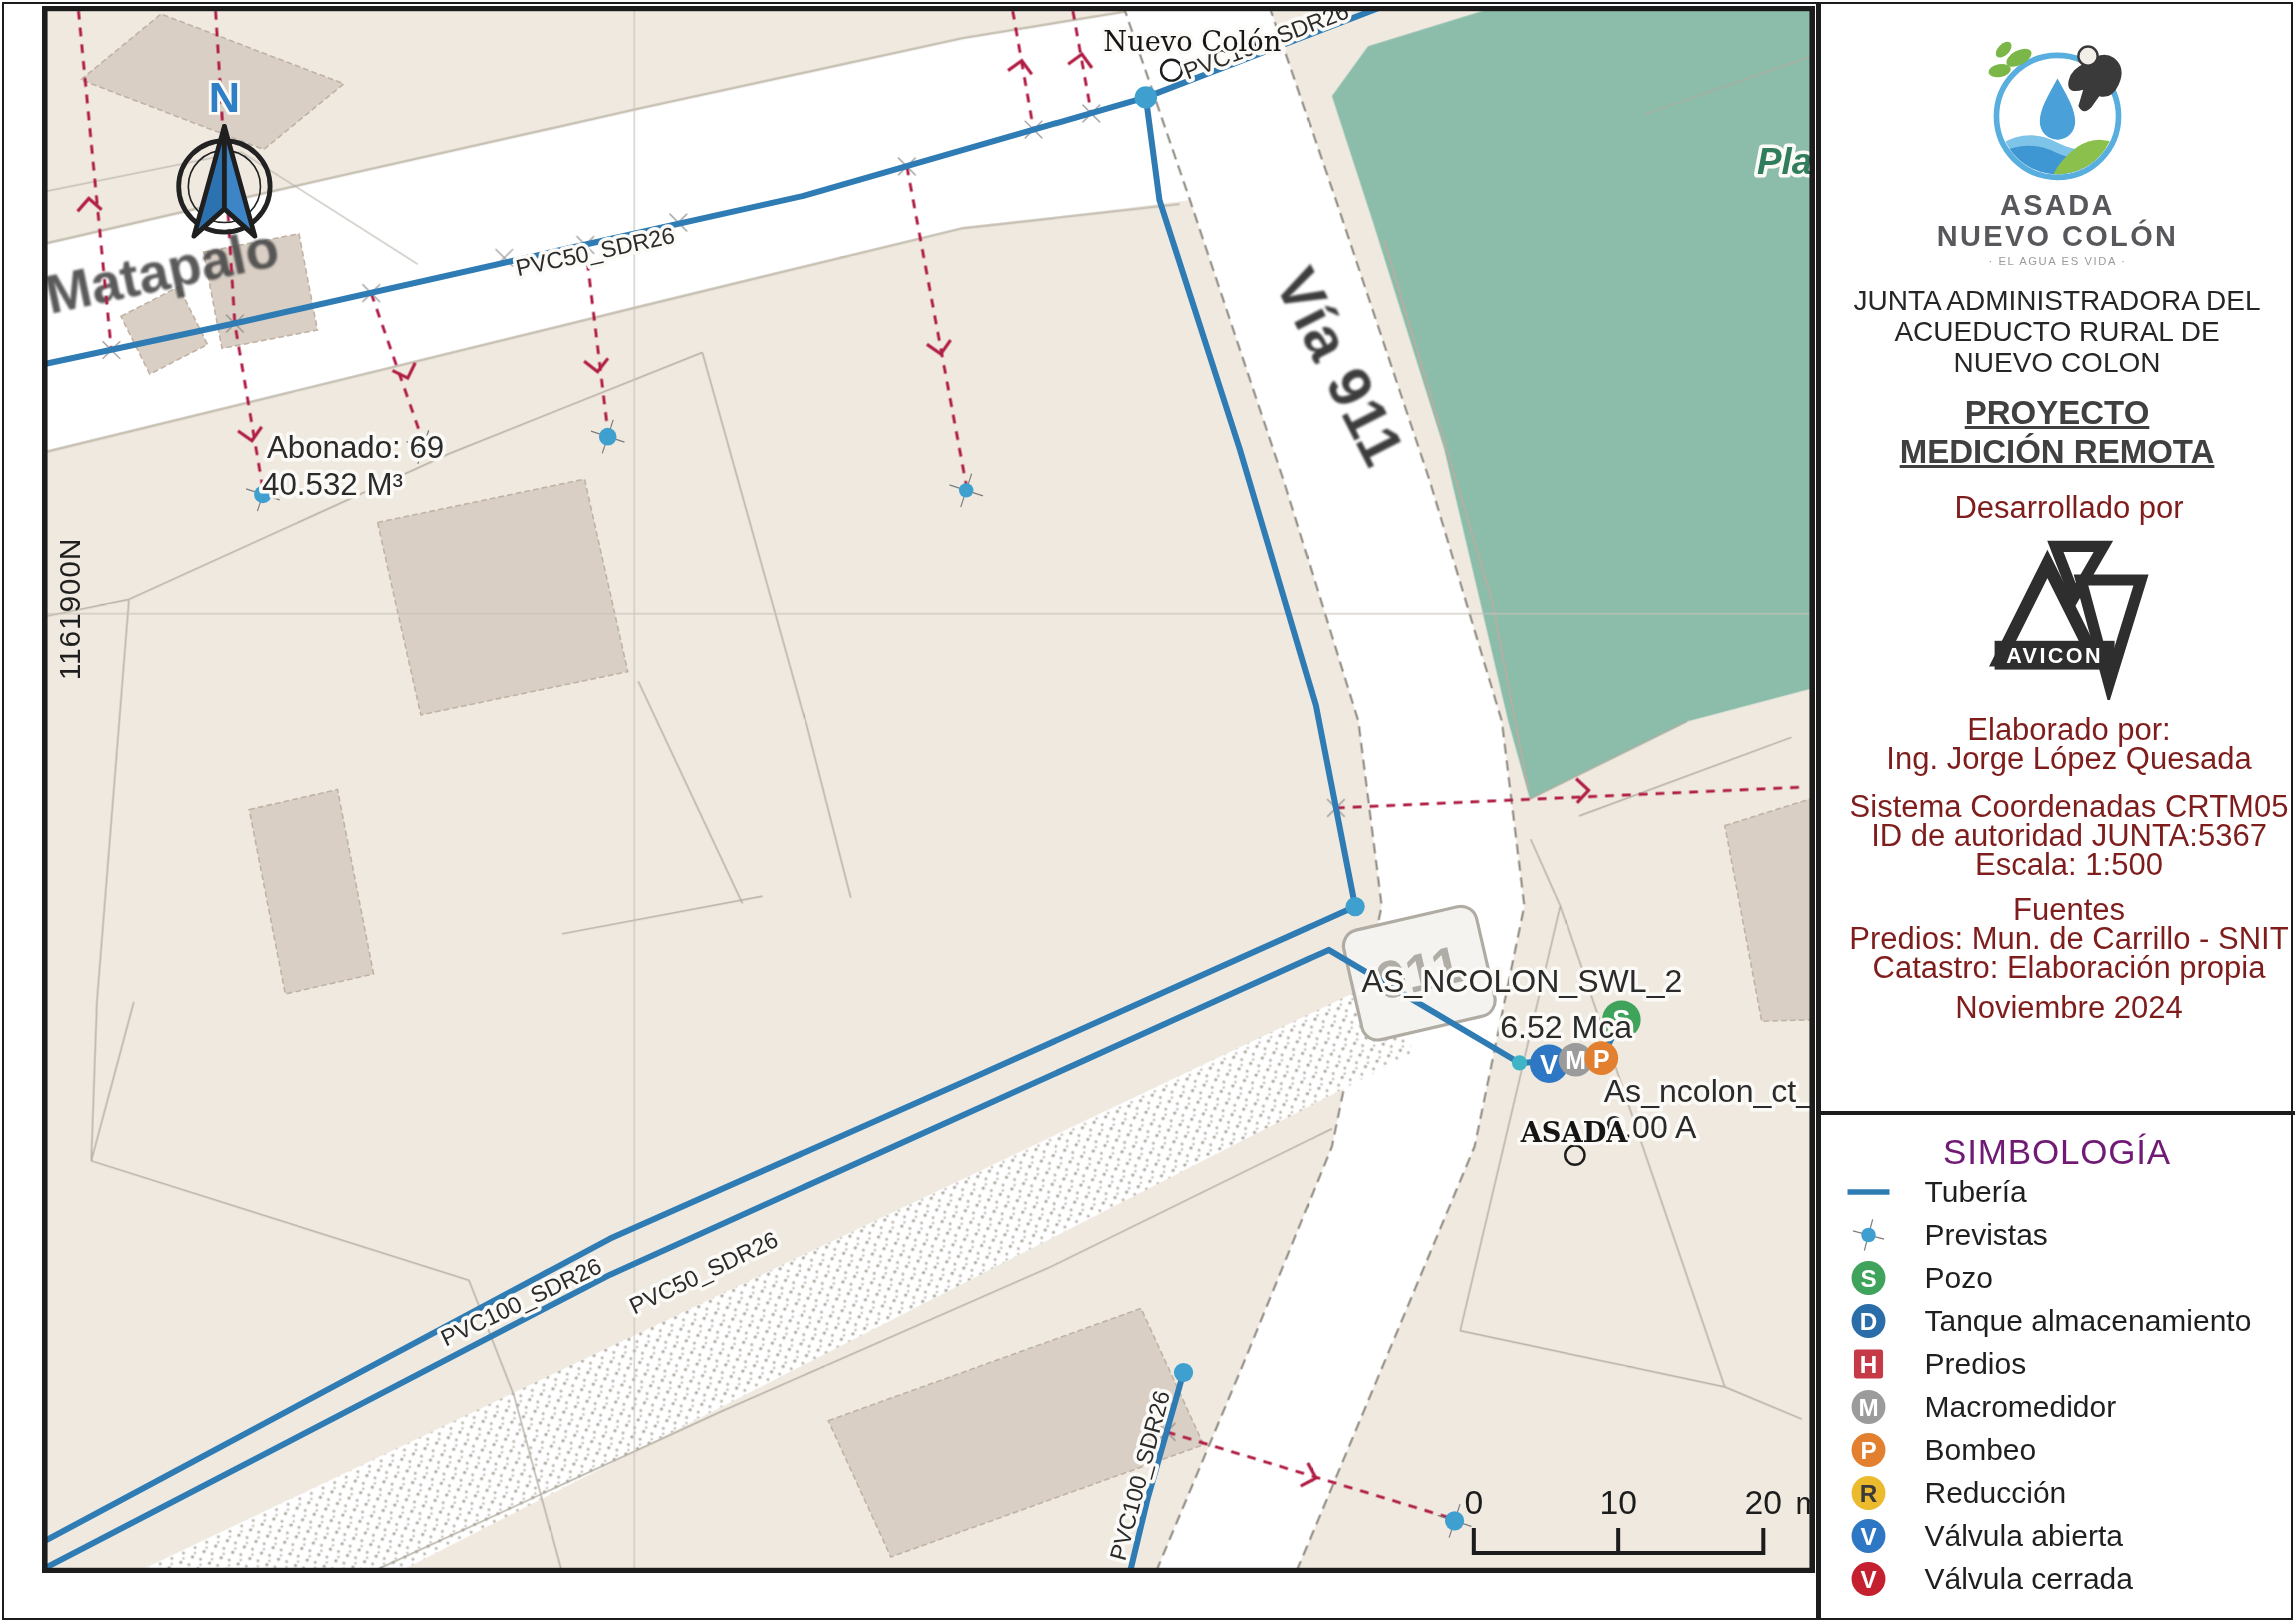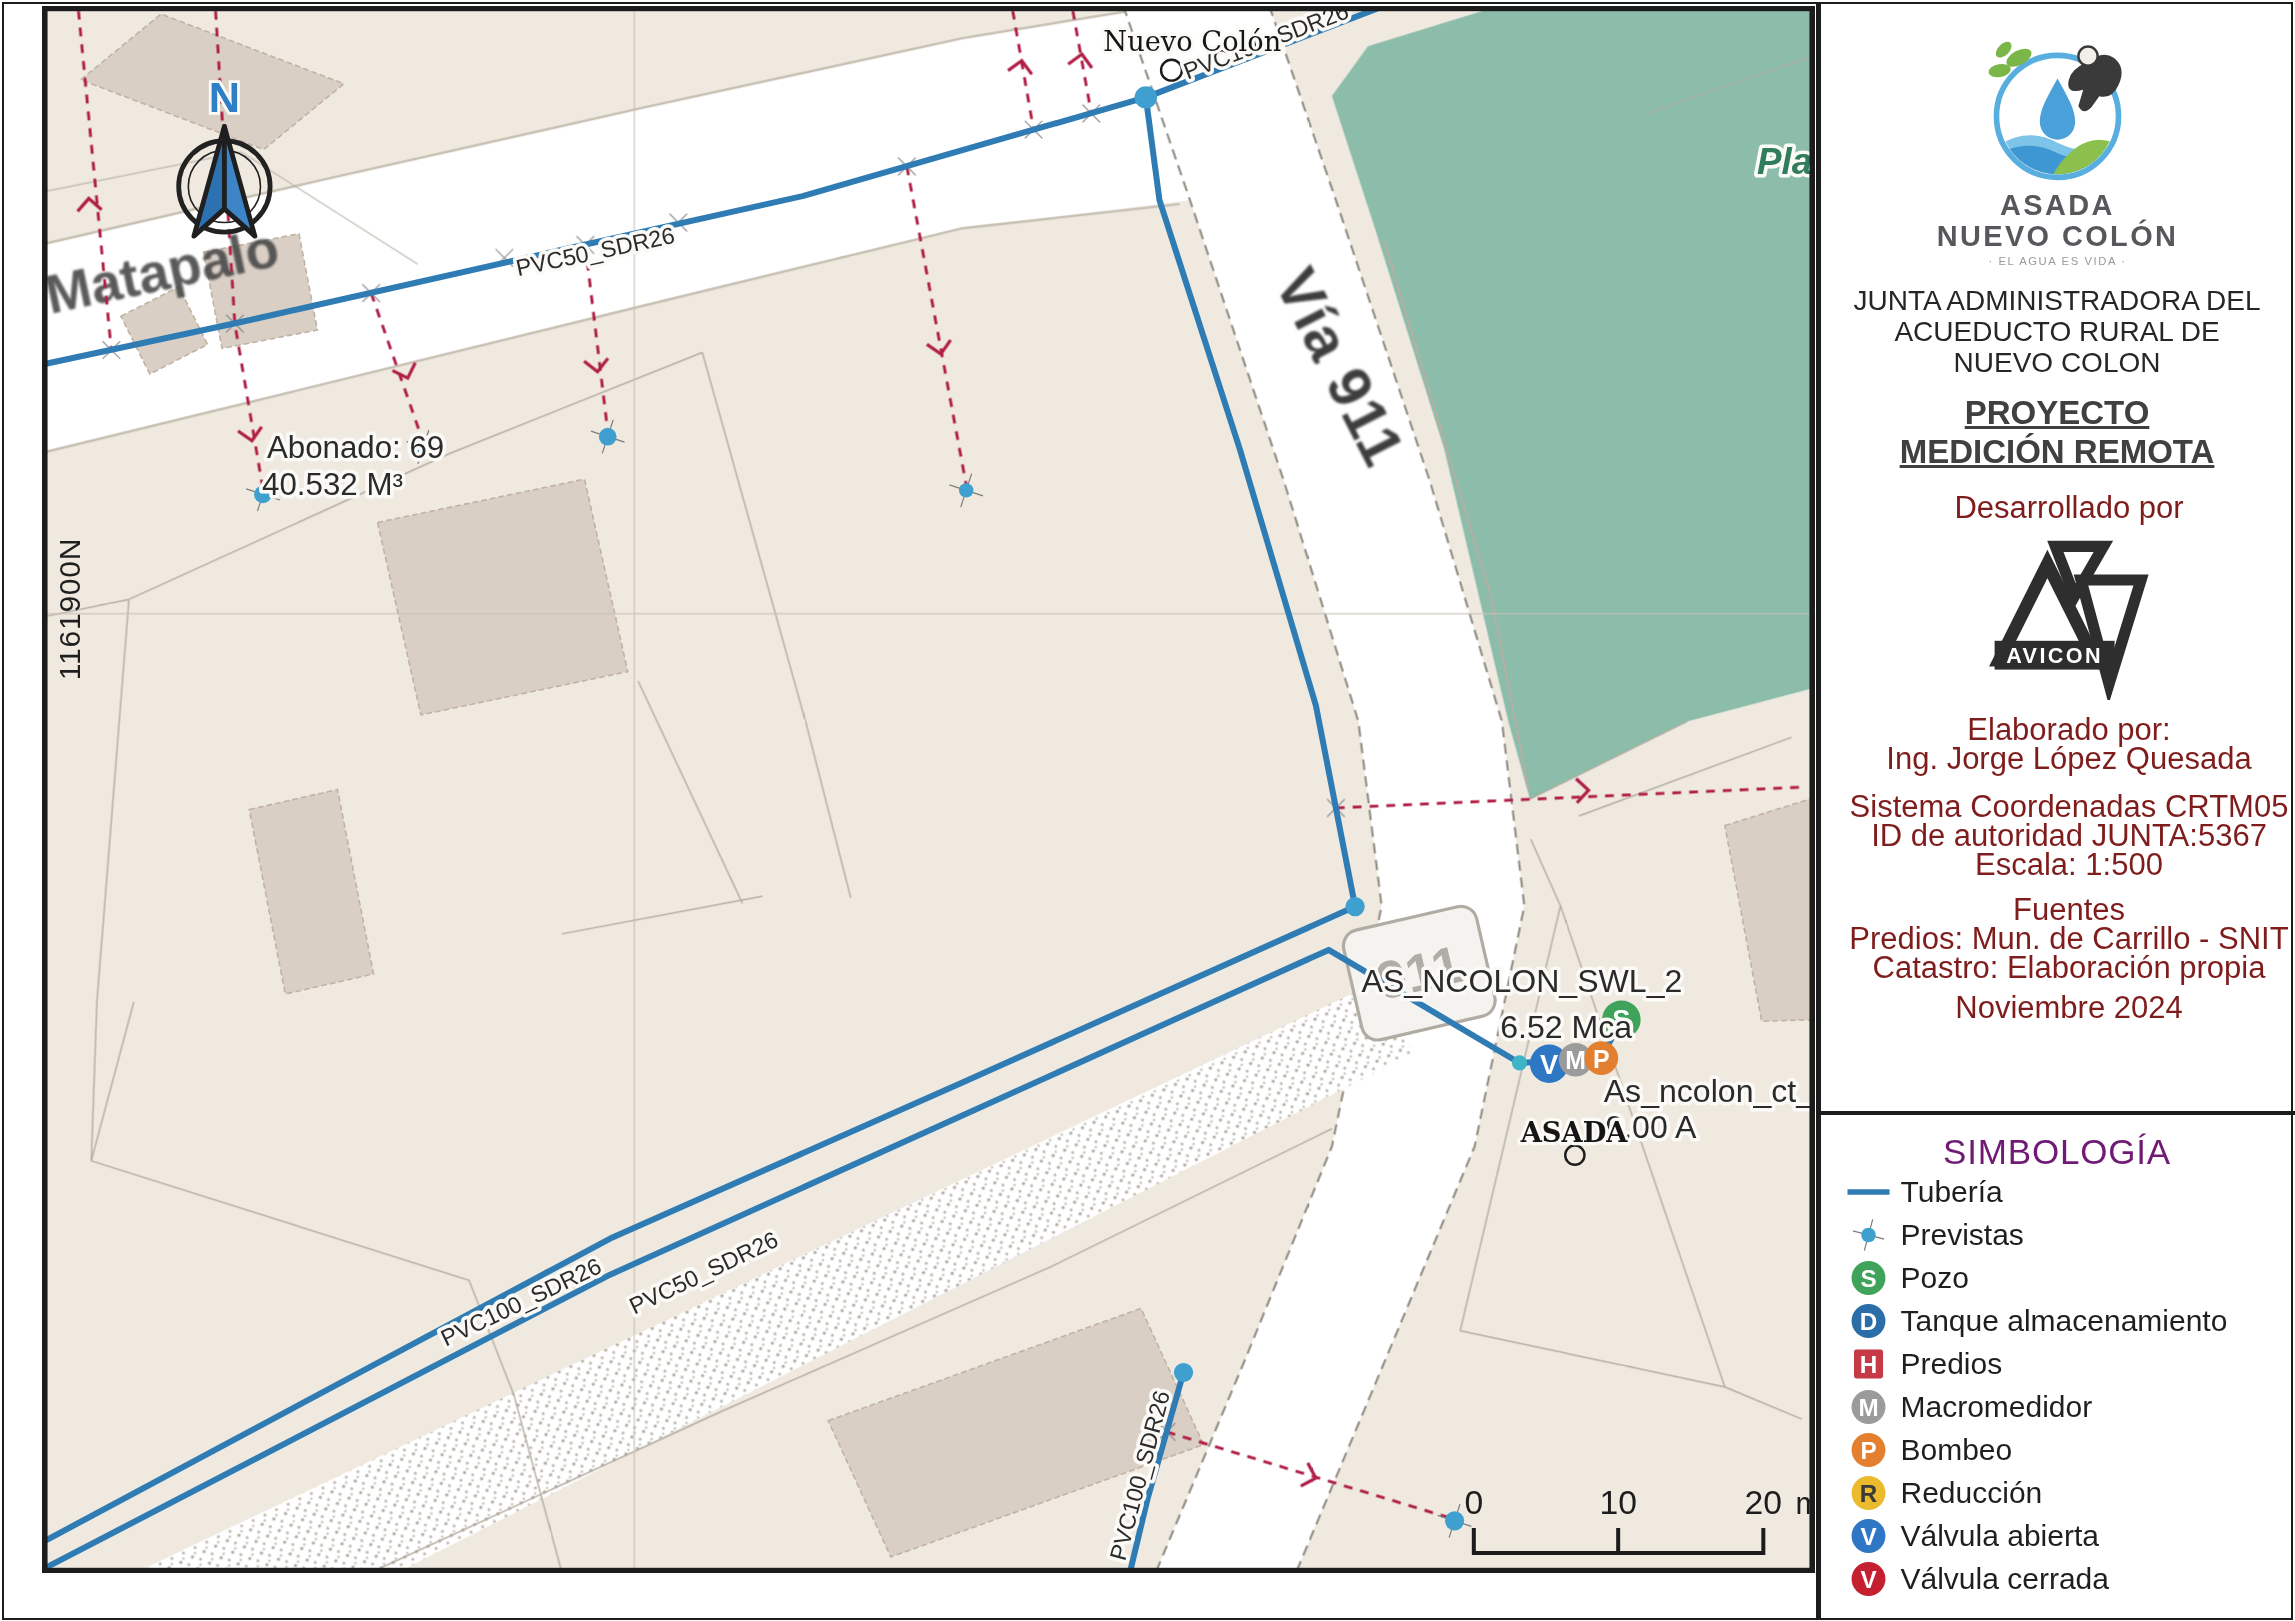--- a/index.html
+++ b/index.html
@@ -18,21 +18,21 @@
   .junta{font-size:28px;line-height:31px;color:#262626;}
   .proyecto{font-size:33px;line-height:39px;font-weight:bold;color:#404040;}
   .proyecto span{text-decoration:underline;}
   .body34{font-size:31px;line-height:27px;color:#7f1d1d;padding-left:12px;}
   .lh34 div{line-height:29px;}
   #legend-divider{position:absolute;left:-6.4px;top:1108px;width:481px;height:4px;background:#1c1c1c;}
   .simb-title{font-size:35px;letter-spacing:0.8px;color:#701a75;}
   #legend-rows{position:absolute;left:0;top:1167px;width:100%;}
   .lrow{display:flex;align-items:center;height:43px;}
   .lsym{width:47px;height:42px;margin-left:22.5px;flex:0 0 auto;}
-  .llabel{margin-left:9px;font-size:30px;color:#1f1f1f;white-space:nowrap;}
+  .llabel{margin-left:33px;font-size:30px;color:#1f1f1f;white-space:nowrap;}
   .wordmark{font-weight:bold;fill:#58585c;letter-spacing:3px;text-anchor:middle;}
 </style>
 </head>
 <body>
 
 <div id="page">
 
   <div id="map-wrap">
     <svg id="map-svg" width="1773" height="1567" viewBox="52 8 2210 1954">
       <defs>

